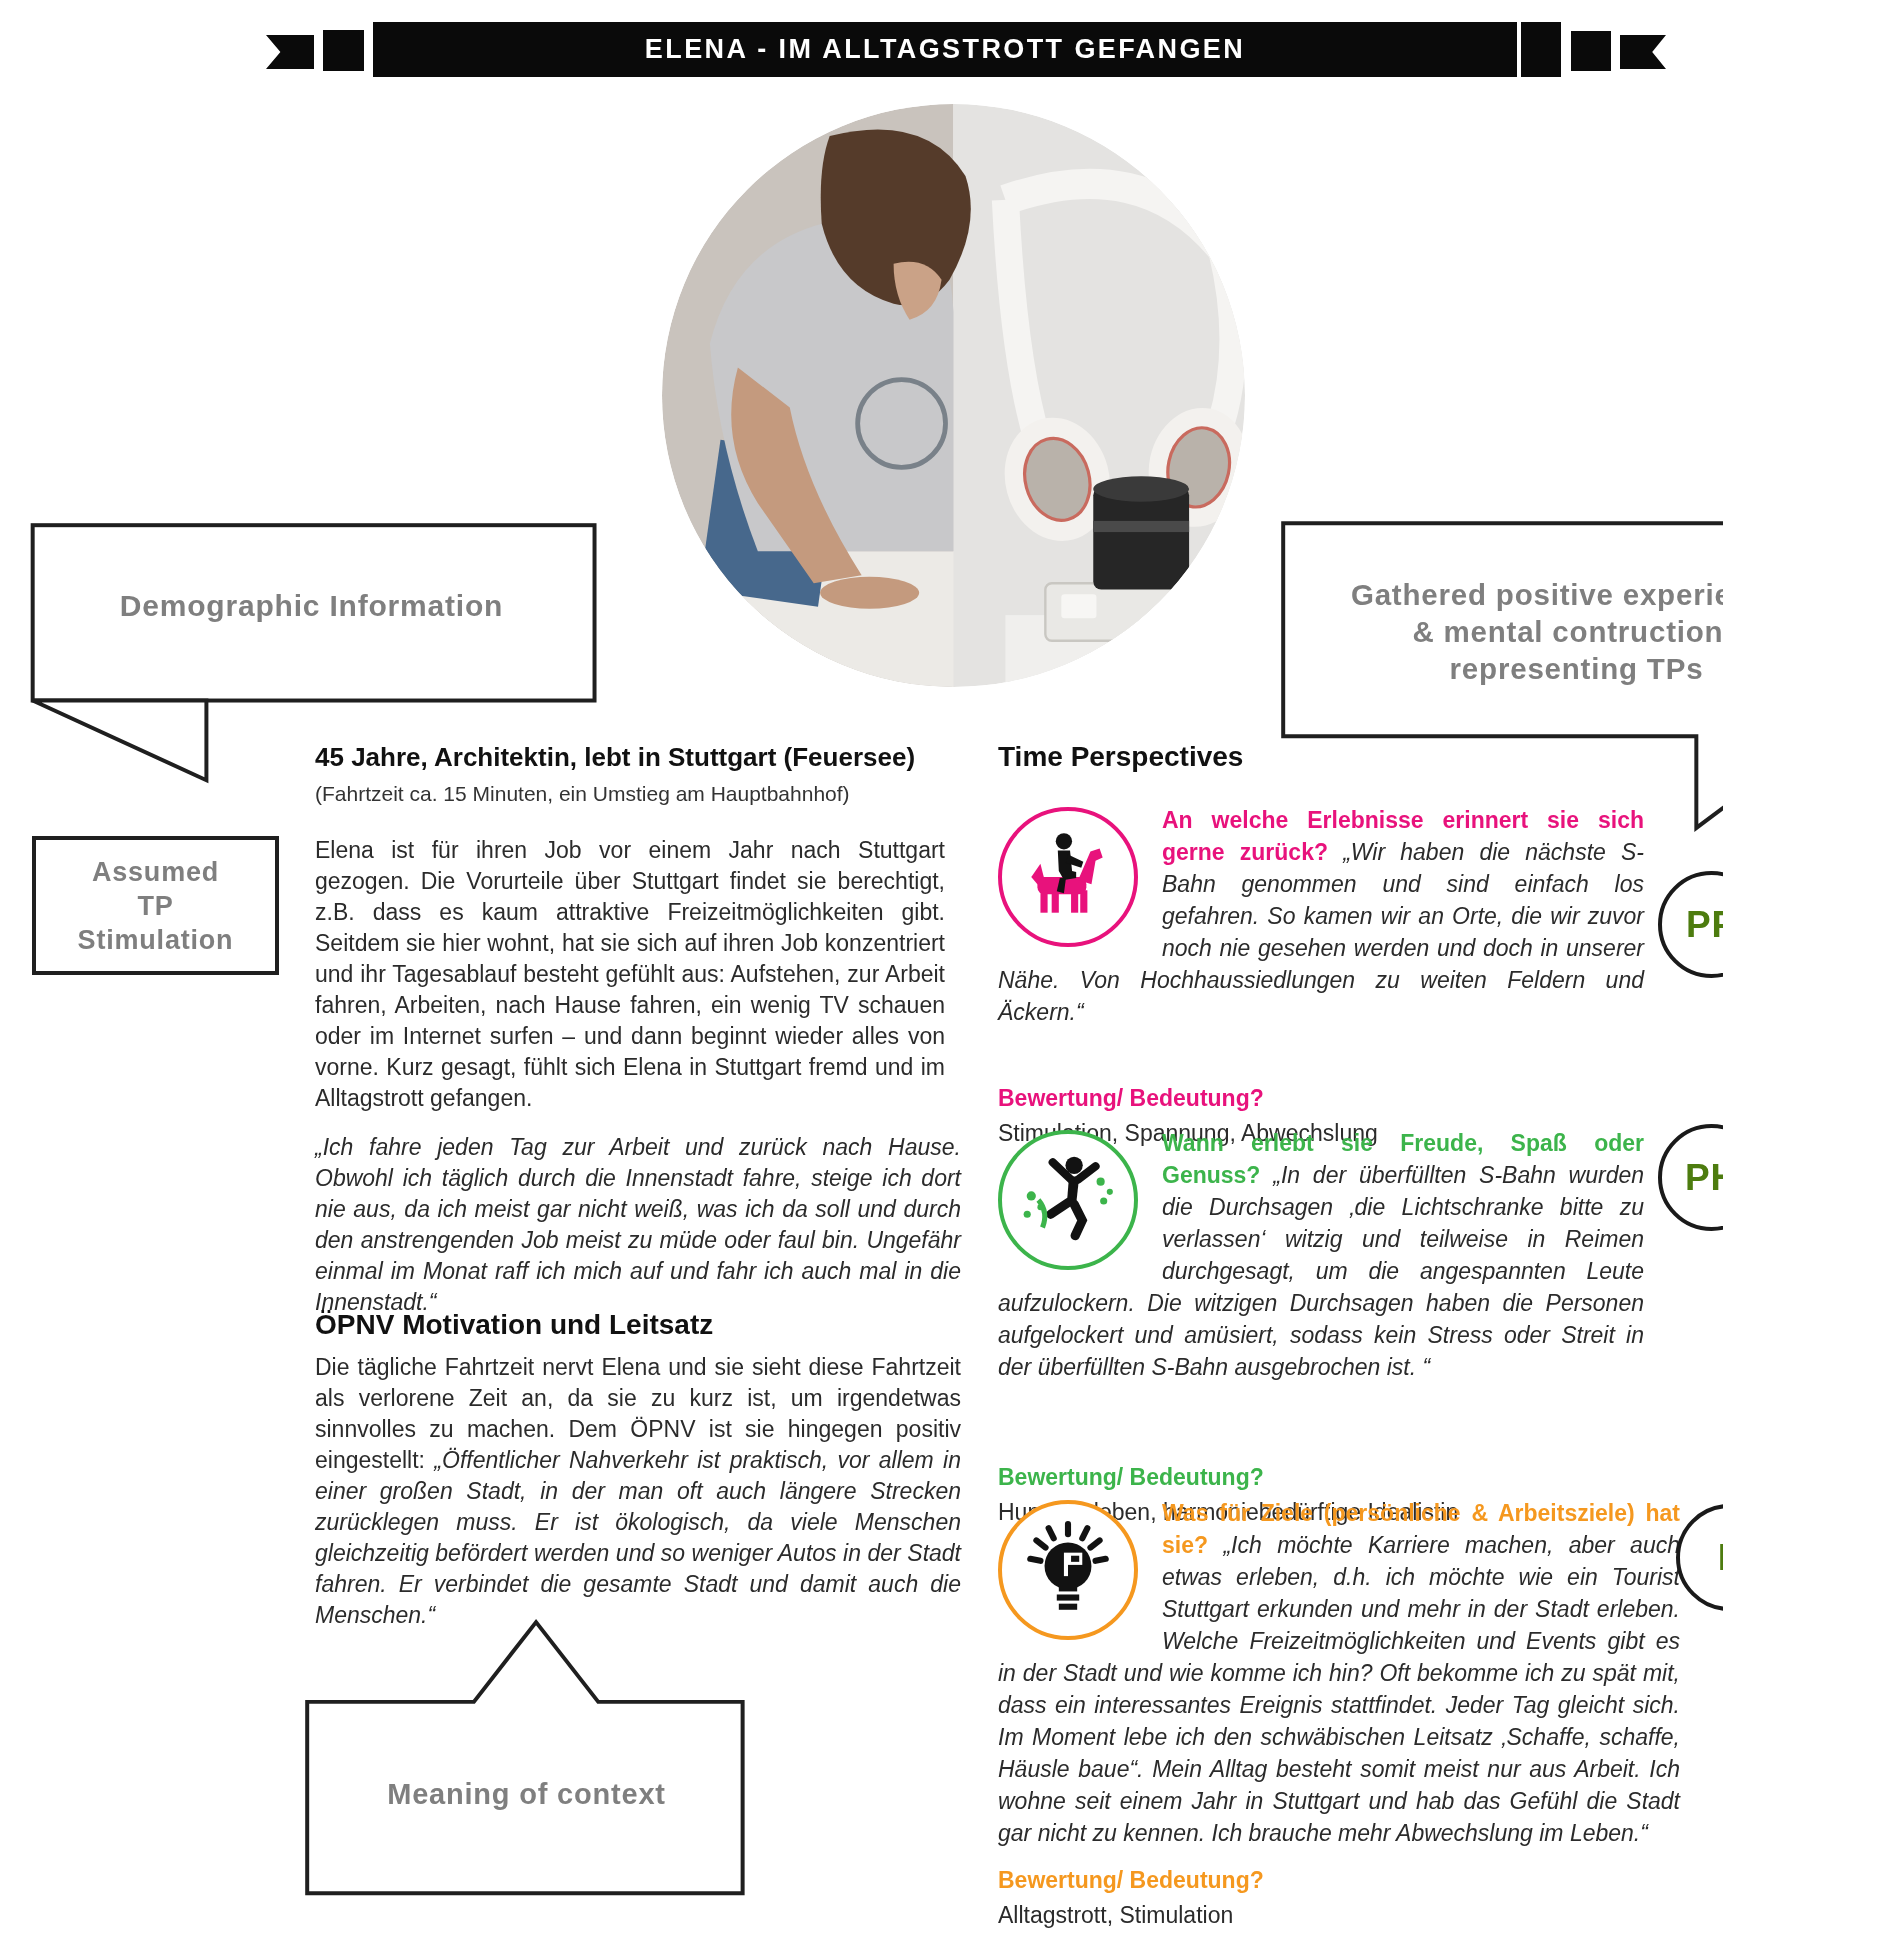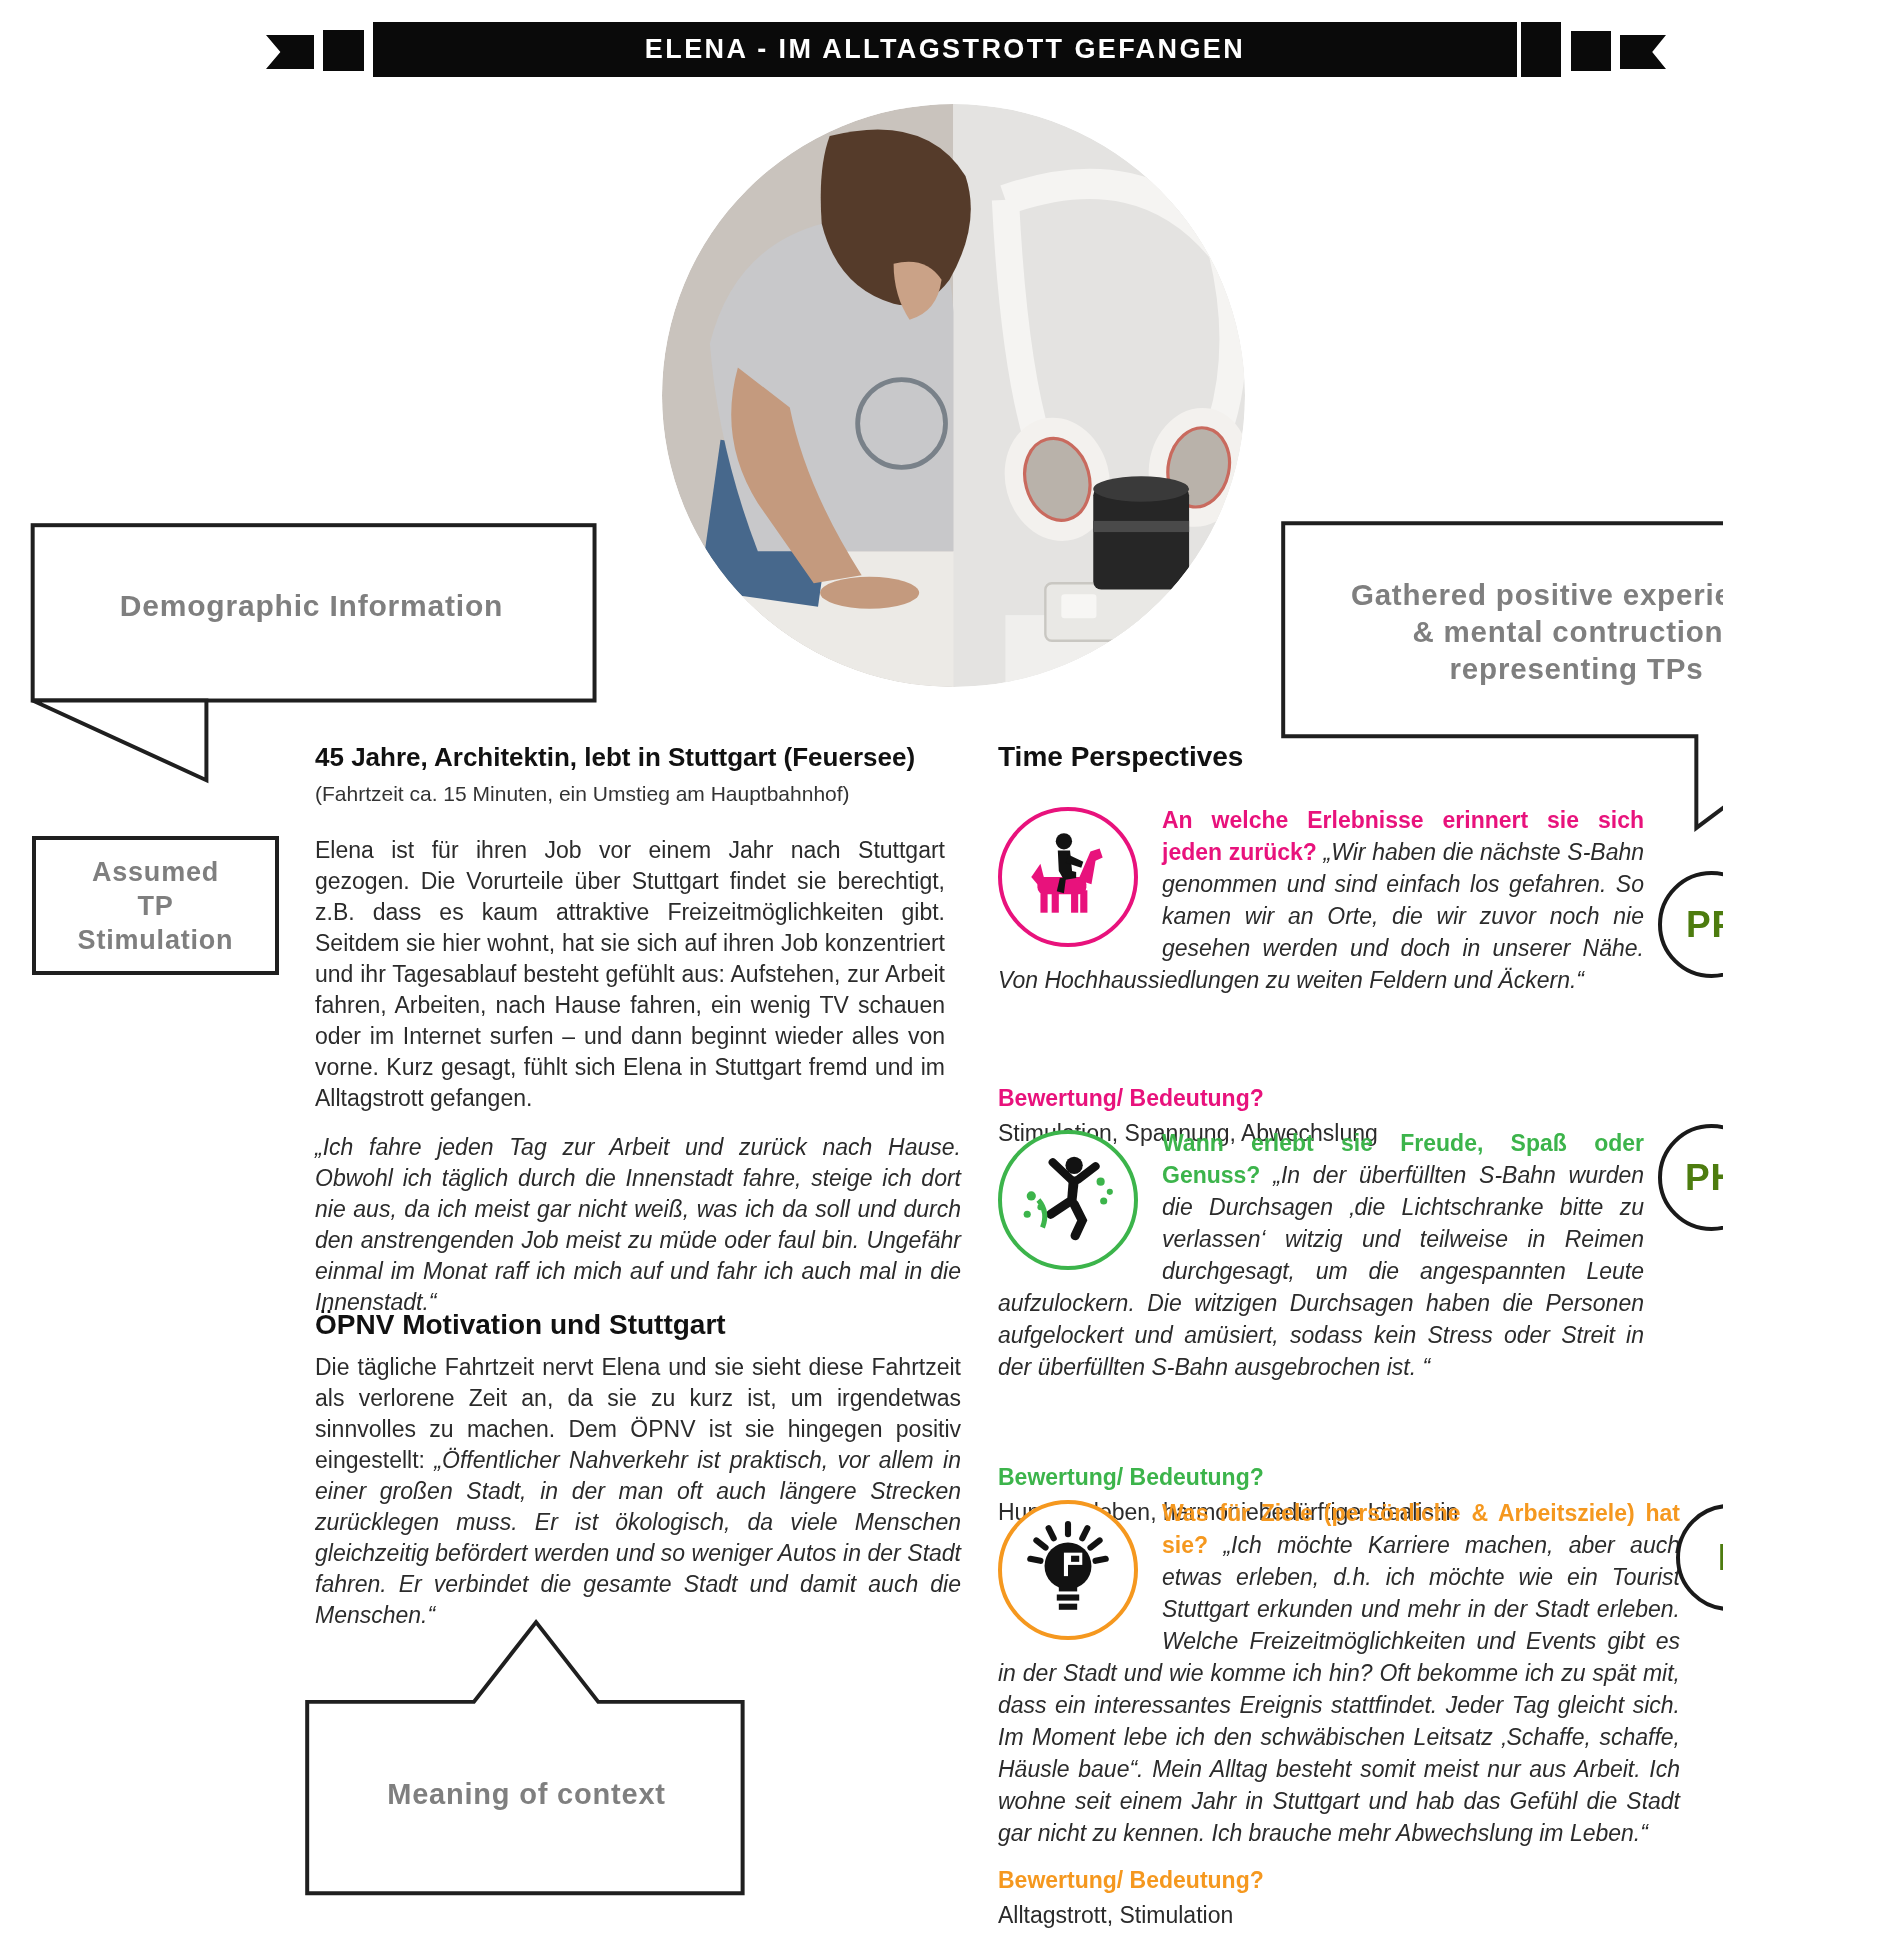--- a/index.html
+++ b/index.html
@@ -151,21 +151,21 @@
 
   <svg class="callout-svg" style="left:304px;top:1617px;" width="445" height="283" viewBox="0 0 558 354">
     <path d="M4,106 H213 L291,6 L369,106 H550 V346 H4 Z" fill="#fff" stroke="#1f1f1f" stroke-width="5"></path>
   </svg>
   <div class="callout-label lbl-meaning">Meaning of context</div>
 
   <div class="headline">45 Jahre, Architektin, lebt in Stuttgart (Feuersee)</div>
   <div class="subline">(Fahrtzeit ca. 15 Minuten, ein Umstieg am Hauptbahnhof)</div>
   <div class="about">Elena ist für ihren Job vor einem Jahr nach Stuttgart gezogen. Die Vorurteile über Stuttgart findet sie berechtigt, z.B. dass es kaum attraktive Freizeitmöglichkeiten gibt. Seitdem sie hier wohnt, hat sie sich auf ihren Job konzentriert und ihr Tagesablauf besteht gefühlt aus: Aufstehen, zur Arbeit fahren, Arbeiten, nach Hause fahren, ein wenig TV schauen oder im Internet surfen – und dann beginnt wieder alles von vorne. Kurz gesagt, fühlt sich Elena in Stuttgart fremd und im Alltagstrott gefangen.</div>
   <div class="scenario-quote">„Ich fahre jeden Tag zur Arbeit und zurück nach Hause. Obwohl ich täglich durch die Innenstadt fahre, steige ich dort nie aus, da ich meist gar nicht weiß, was ich da soll und durch den anstrengenden Job meist zu müde oder faul bin. Ungefähr einmal im Monat raff ich mich auf und fahr ich auch mal in die Innenstadt.“</div>
-  <div class="opnv-h">ÖPNV Motivation und Stuttgart</div>
+  <div class="opnv-h">ÖPNV Motivation und Leitsatz</div>
   <div class="opnv-p"><span>Die tägliche Fahrtzeit nervt Elena und sie sieht diese Fahrtzeit als verlorene Zeit an, da sie zu kurz ist, um irgendetwas sinnvolles zu machen. Dem ÖPNV ist sie hingegen positiv eingestellt:</span> <span class="q-italic">„Öffentlicher Nahverkehr ist praktisch, vor allem in einer großen Stadt, in der man oft auch längere Strecken zurücklegen muss. Er ist ökologisch, da viele Menschen gleichzeitig befördert werden und so weniger Autos in der Stadt fahren. Er verbindet die gesamte Stadt und damit auch die Menschen.“</span></div>
 
   <div class="tp-heading">Time Perspectives</div>
 
   <div class="tp-section tp-pp">
     <div class="tp-icon" style="border-color: rgb(232, 18, 124);">
       <svg viewBox="0 0 100 100">
         <path fill="#e8127c" d="M14,50 L23,37 L27,53 L20,57 Z"></path>
         <rect fill="#e8127c" x="20" y="50" width="48" height="17" rx="7"></rect>
         <rect fill="#e8127c" x="23" y="63" width="7" height="22"></rect>
@@ -173,21 +173,21 @@
         <rect fill="#e8127c" x="53" y="65" width="7" height="20"></rect>
         <rect fill="#e8127c" x="62" y="63" width="7" height="22"></rect>
         <path fill="#e8127c" d="M60,53 L72,25 L81,22 L84,31 L77,34 L73,57 Z"></path>
         <circle cx="46" cy="15" r="8" fill="#121212"></circle>
         <path fill="#121212" d="M40,24 L52,24 L54,44 L58,45 L58,51 L46,53 L41,44 Z"></path>
         <path fill="#121212" d="M50,28 L65,35 L63,41 L48,36 Z"></path>
         <path fill="#121212" d="M42,51 L48,51 L46,66 L39,64 Z"></path>
       </svg>
     </div>
     <div class="tp-para">
-      <span class="tp-question" style="color: rgb(232, 18, 124);">An welche Erlebnisse erinnert sie sich jeden zurück?</span>
+      <span class="tp-question" style="color: rgb(232, 18, 124);">An welche Erlebnisse erinnert sie sich gerne zurück?</span>
       <span class="tp-quote">„Wir haben die nächste S-Bahn genommen und sind einfach los gefahren. So kamen wir an Orte, die wir zuvor noch nie gesehen werden und doch in unserer Nähe. Von Hochhaussiedlungen zu weiten Feldern und Äckern.“</span>
     </div>
     <div class="tp-rating-label" style="color: rgb(232, 18, 124);">Bewertung/ Bedeutung?</div>
     <div class="tp-rating">Stimulation, Spannung, Abwechslung</div>
   </div>
   <div class="tp-badge badge-pp">
     <span>PP</span>
   </div>
 
   <div class="tp-section tp-ph">

